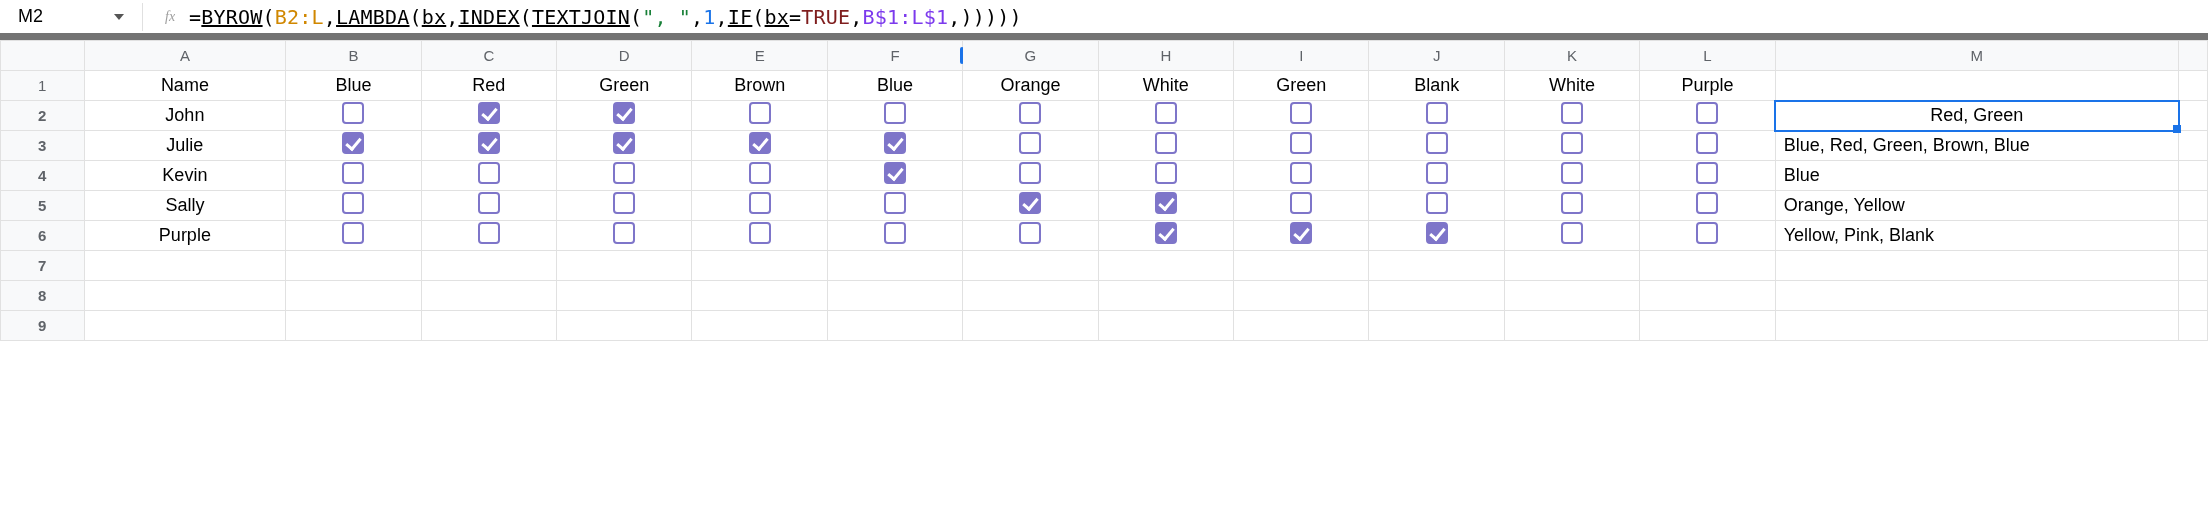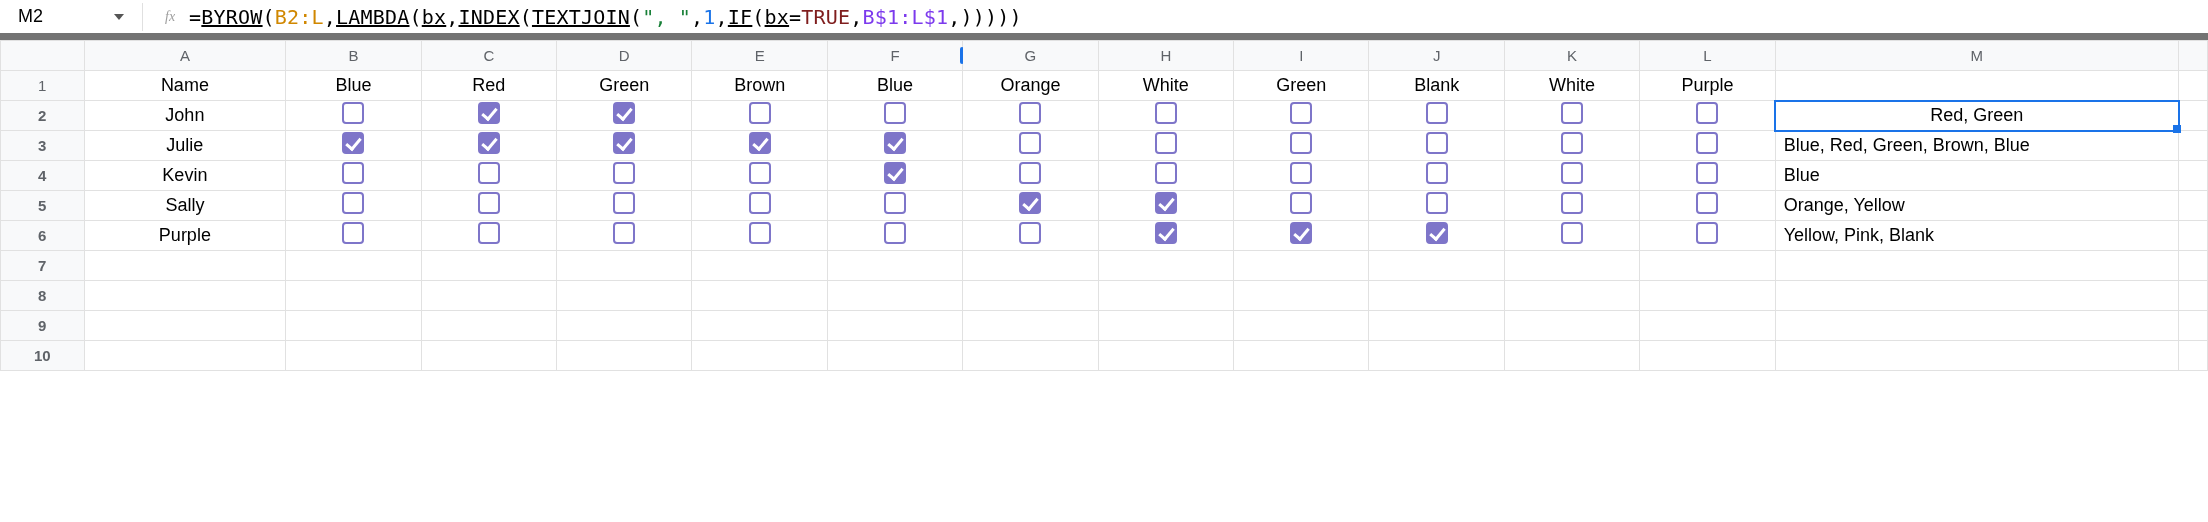--- a/index.html
+++ b/index.html
@@ -311,33 +311,16 @@
           <td data-name="empty-cell"></td>
           <td data-name="empty-cell"></td>
           <td data-name="empty-cell"></td>
           <td data-name="empty-cell"></td>
           <td data-name="empty-cell"></td>
           <td data-name="empty-cell"></td>
           <td data-name="empty-cell"></td>
           <td data-name="empty-cell"></td>
           <td data-name="empty-cell"></td>
         </tr>
-        <tr data-name="table-row">
-          <th class="rowhead" data-name="row-header-10">10</th>
-          <td data-name="empty-cell"></td>
-          <td data-name="empty-cell"></td>
-          <td data-name="empty-cell"></td>
-          <td data-name="empty-cell"></td>
-          <td data-name="empty-cell"></td>
-          <td data-name="empty-cell"></td>
-          <td data-name="empty-cell"></td>
-          <td data-name="empty-cell"></td>
-          <td data-name="empty-cell"></td>
-          <td data-name="empty-cell"></td>
-          <td data-name="empty-cell"></td>
-          <td data-name="empty-cell"></td>
-          <td data-name="empty-cell"></td>
-          <td data-name="empty-cell"></td>
-        </tr>
       </tbody>
   </table>
 
 </div>
 
 </body></html>

